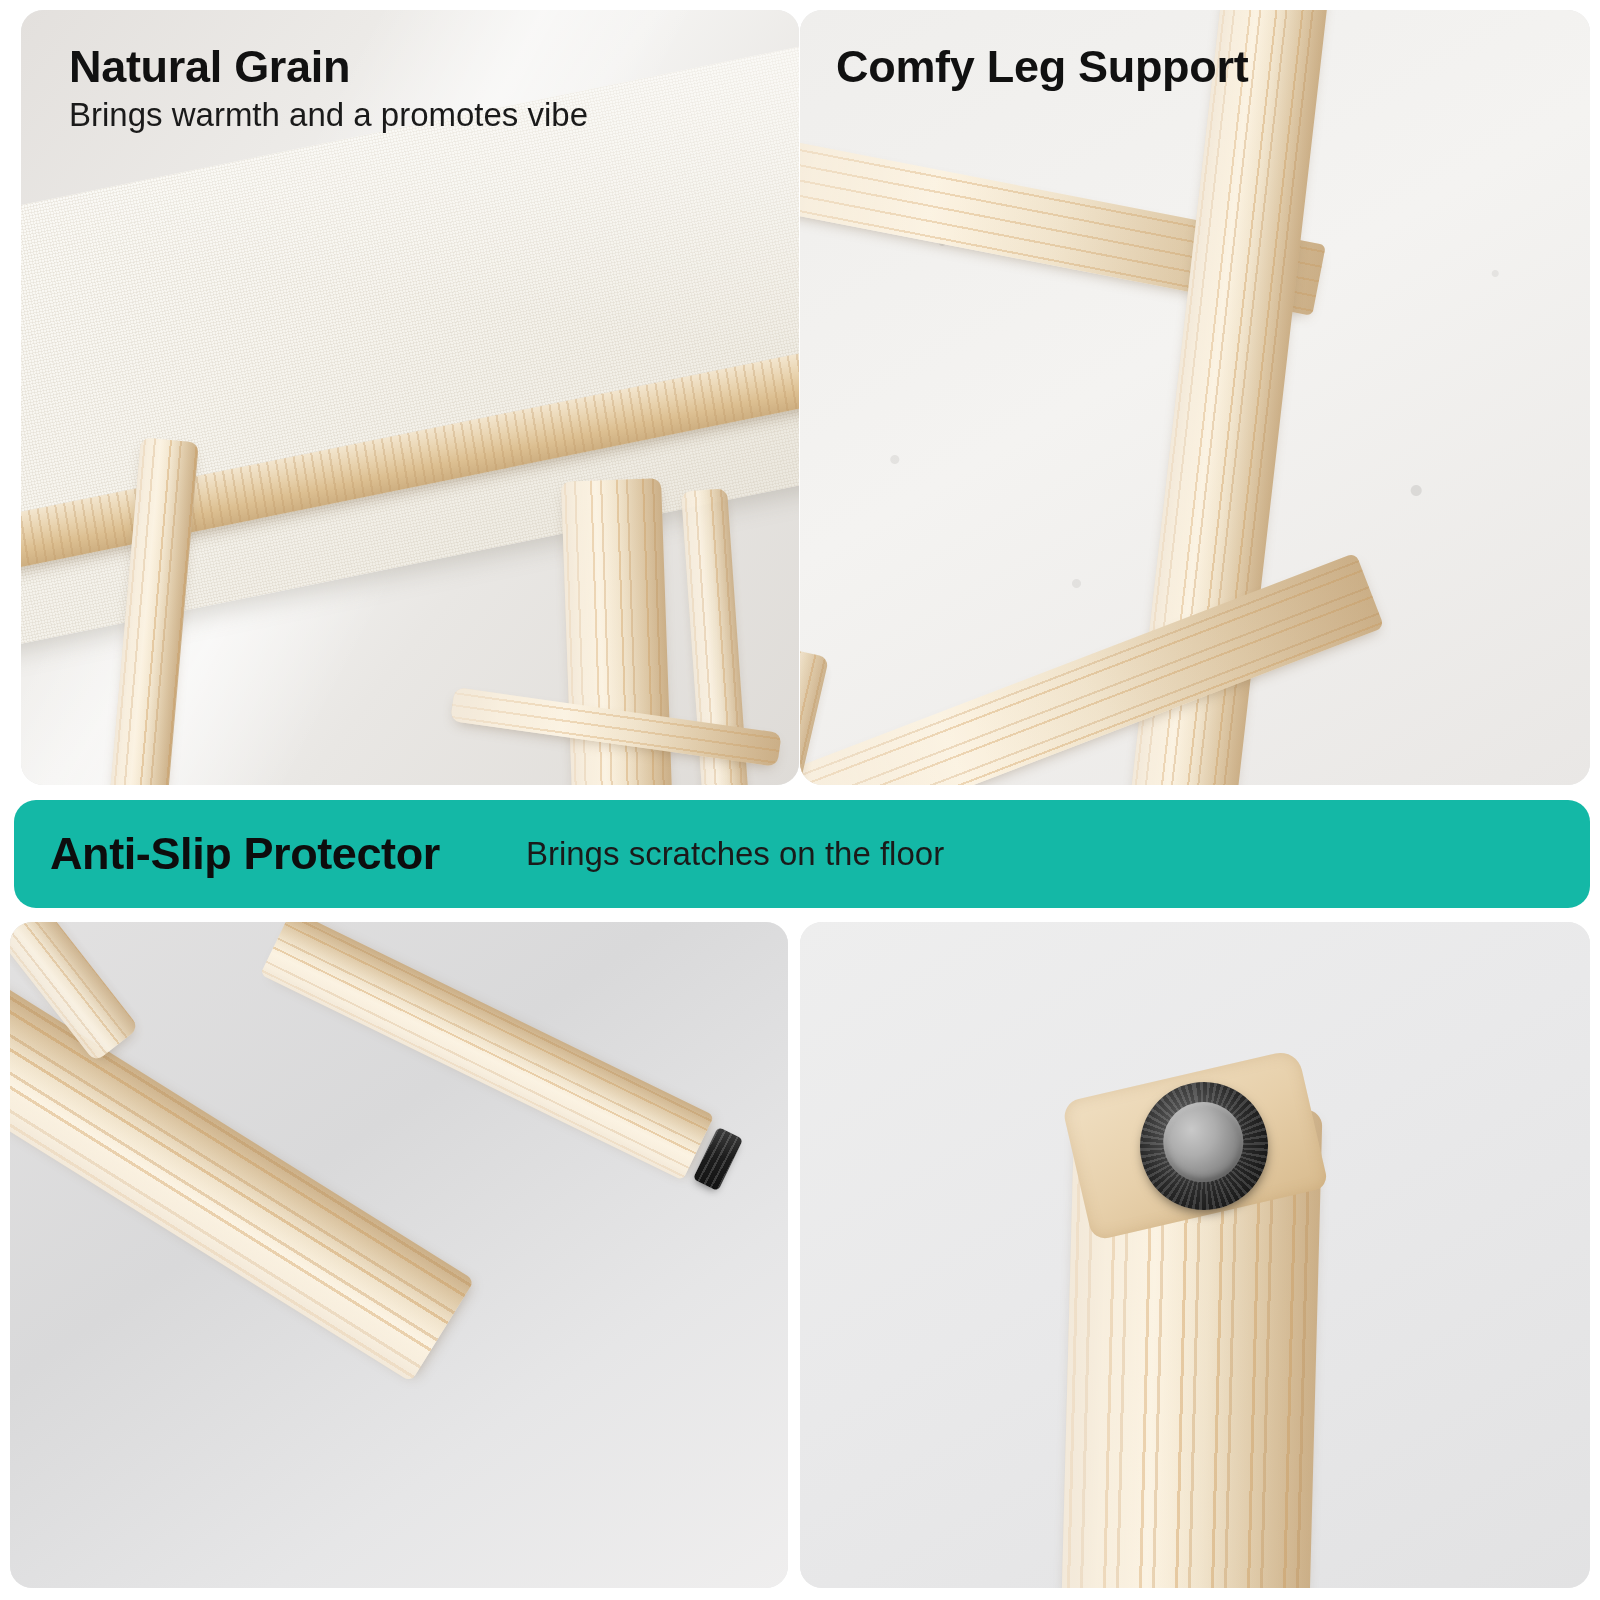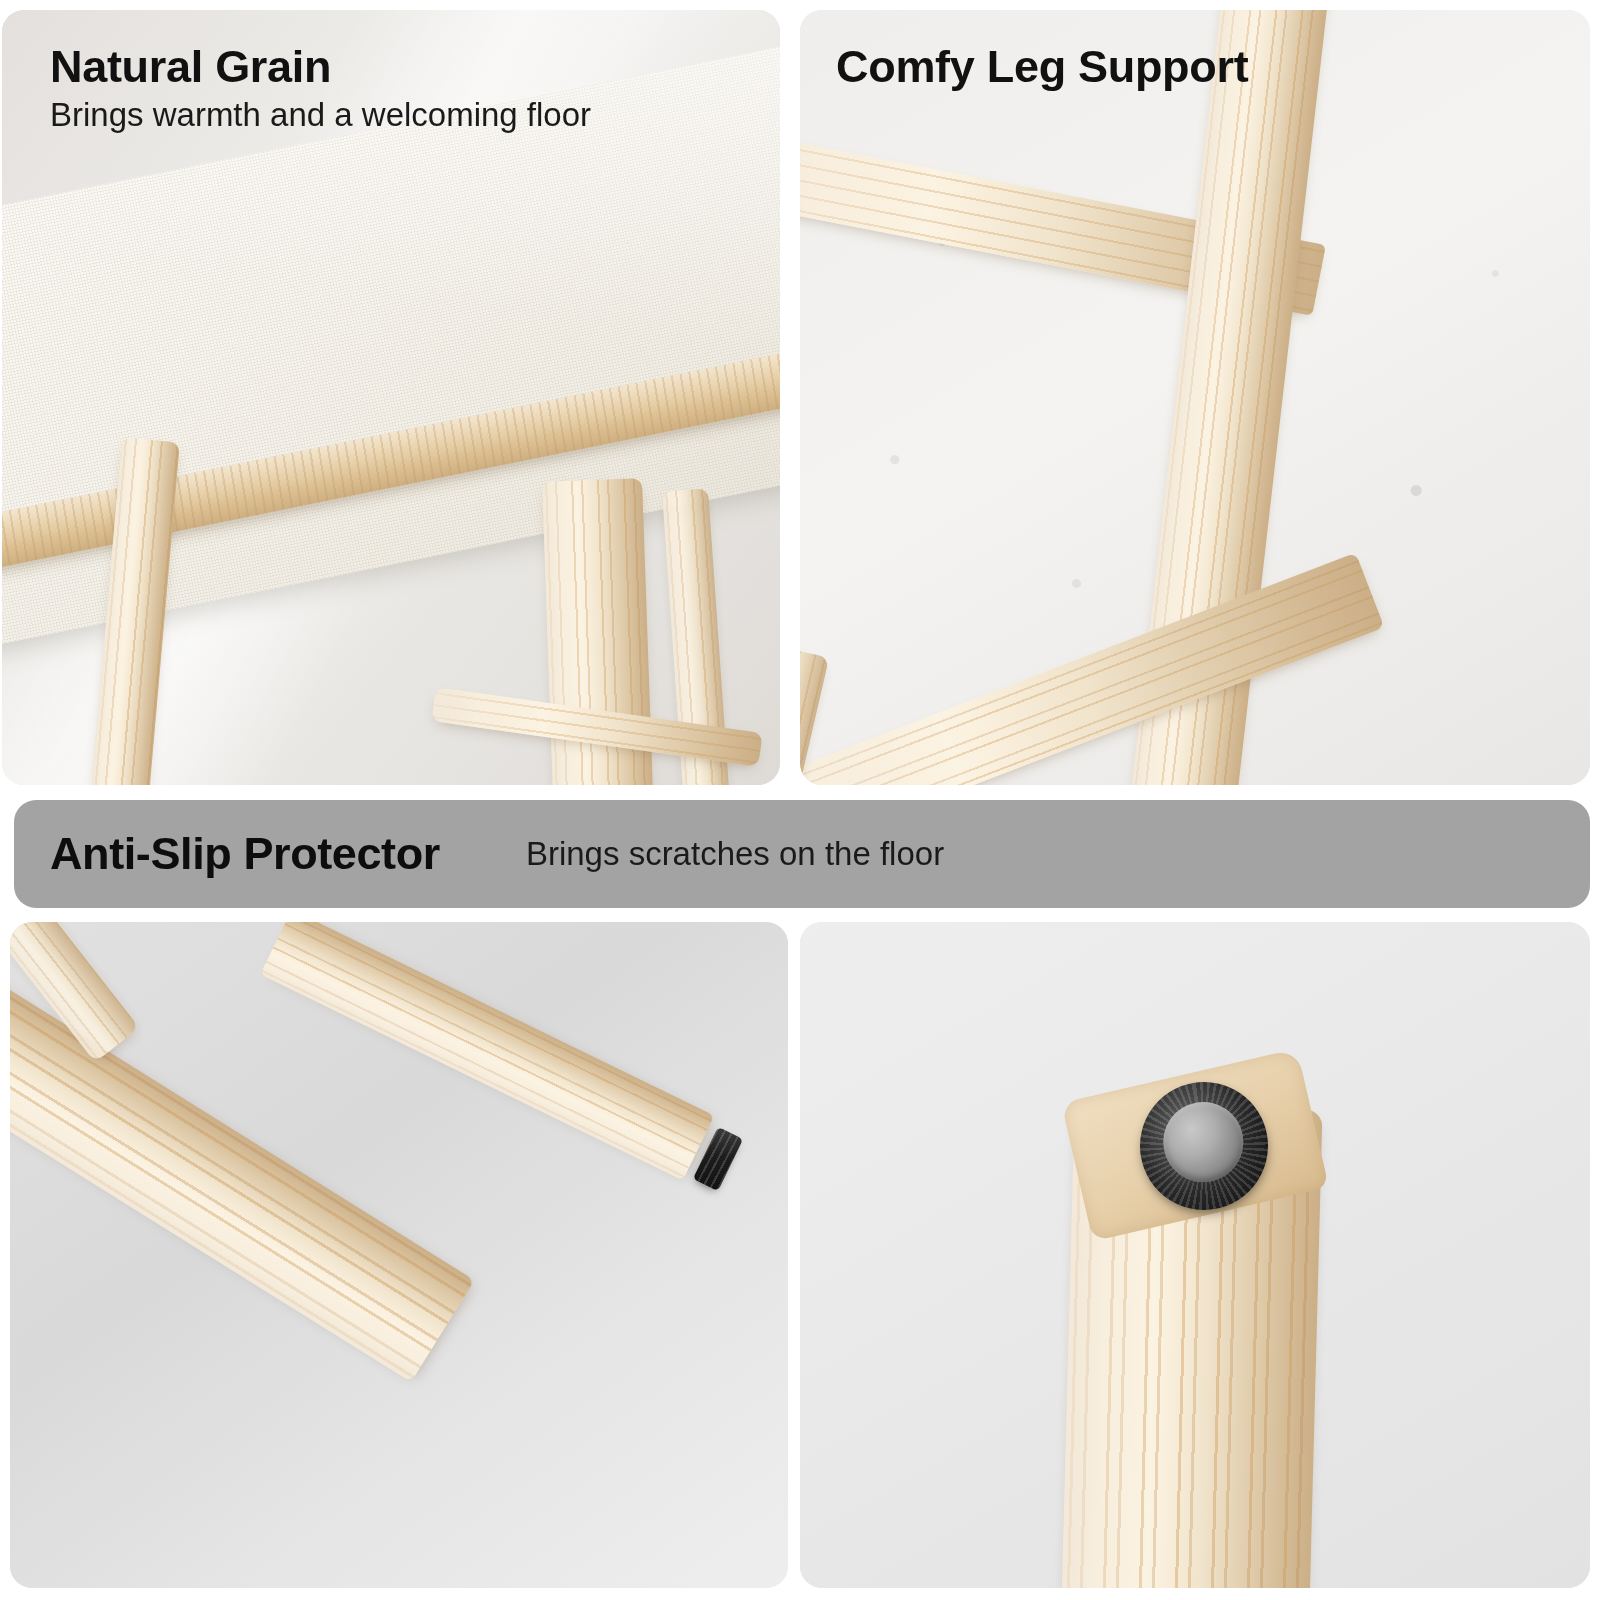--- a/index.html
+++ b/index.html
@@ -23,21 +23,21 @@
 
   
   .panel {
     position: absolute;
     border-radius: 22px;
     overflow: hidden;
     background: #e6e6e6;
   }
 
   
-  #panel-natural-grain { left: 2px;  top: 10px;   width: 778px;  height: 775px; }
+  #panel-natural-grain { left: 21px;  top: 10px;   width: 778px;  height: 775px; }
   #panel-leg-support   { left: 800px; top: 10px;   width: 790px;  height: 775px; }
   #banner-anti-slip    { left: 14px;  top: 800px;  width: 1576px; height: 108px; }
   #panel-protector-legs{ left: 10px;  top: 922px;  width: 778px;  height: 666px; }
   #panel-protector-cap { left: 800px; top: 922px;  width: 790px;  height: 666px; }
 
   
   .caption {
     position: absolute;
     left: 48px;
     top: 34px;
@@ -58,21 +58,21 @@
     font-weight: normal;
     color: #1a1a1a;
     line-height: 1.1;
     margin: 0;
     white-space: nowrap;
   }
 
   
   .banner {
     position: absolute;
-    background: #a3a3a3;
+    background: #14b8a6;
     border-radius: 22px;
     display: flex;
     align-items: center;
   }
   .banner .b-title {
     font-size: 45px;
     font-weight: bold;
     color: #0d0d0d;
     letter-spacing: -0.4px;
     margin-left: 36px;
@@ -287,21 +287,21 @@
       </div>
 
       <div class="leg" style="left:430px; top:700px; width:330px; height:34px; transform:rotate(8deg);">
         <div class="grain" style="background-image:repeating-linear-gradient(0deg, rgba(213,164,101,0) 0 3px, rgba(213,164,101,.34) 3px 5px, rgba(213,164,101,0) 5px 12px);"></div>
         <div class="sheen"></div>
       </div>
     </div>
 
     <div class="caption">
       <div class="title">Natural Grain</div>
-      <div class="subtitle">Brings warmth and a welcoming floor</div>
+      <div class="subtitle">Brings warmth and a promotes vibe</div>
     </div>
   </div>
 
   <div class="panel" id="panel-leg-support">
 
     <div class="scene">
       <div class="bg-wall-rough"></div>
 
       <div class="leg" style="left:-70px; top:120px; width:600px; height:72px; transform:rotate(11deg); transform-origin:left center; border-radius:6px;">
         <div class="grain" style="background-image:repeating-linear-gradient(0deg, rgba(213,164,101,0) 0 4px, rgba(213,164,101,.36) 4px 6px, rgba(213,164,101,0) 6px 15px);"></div>

